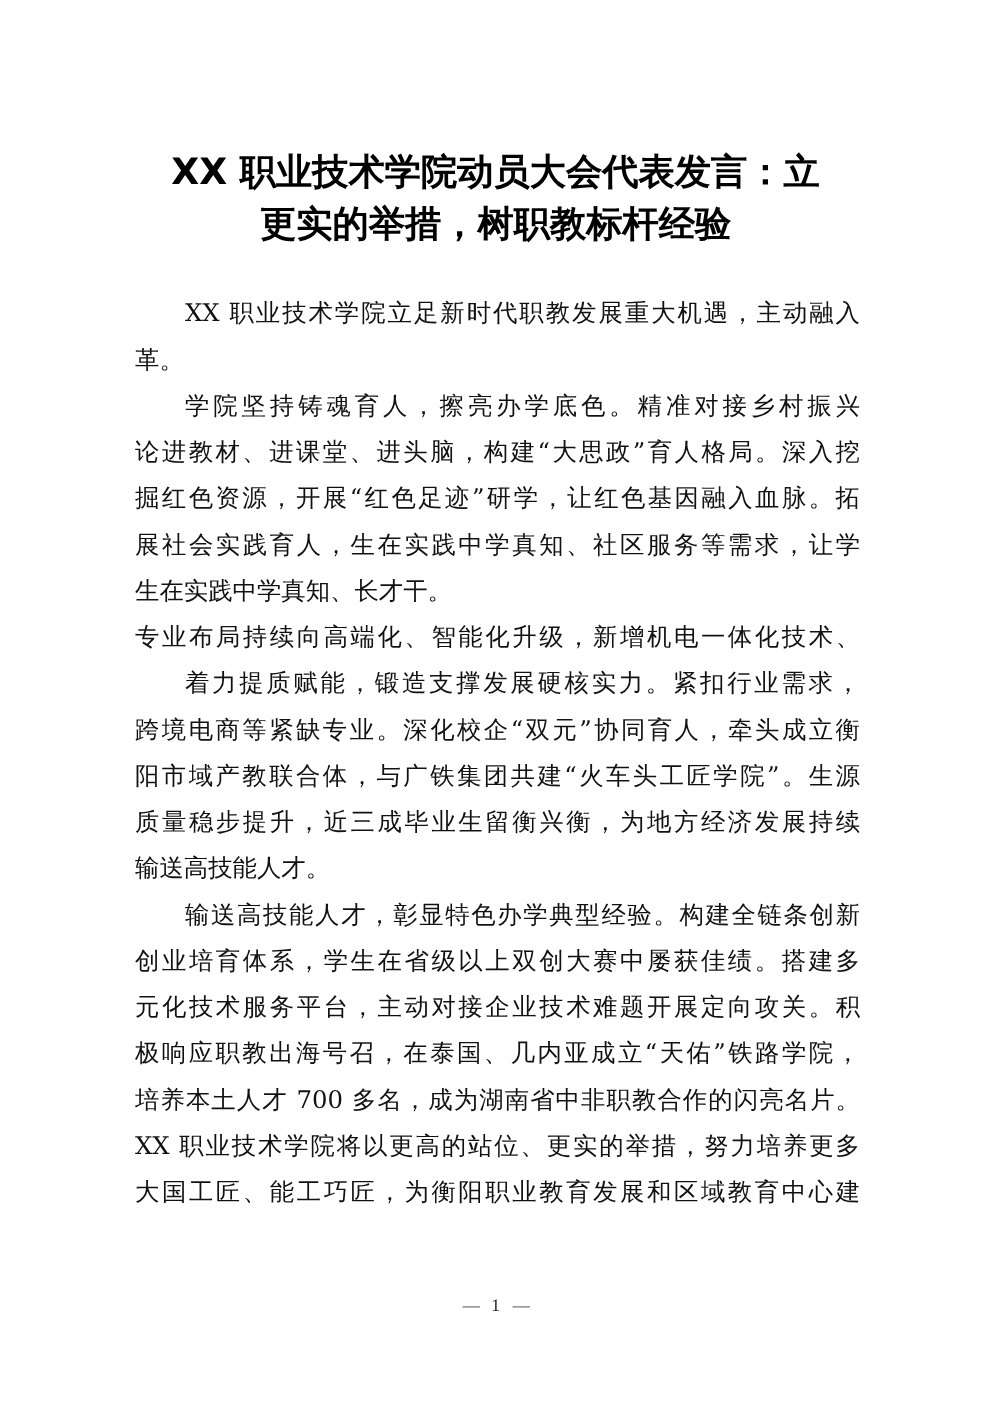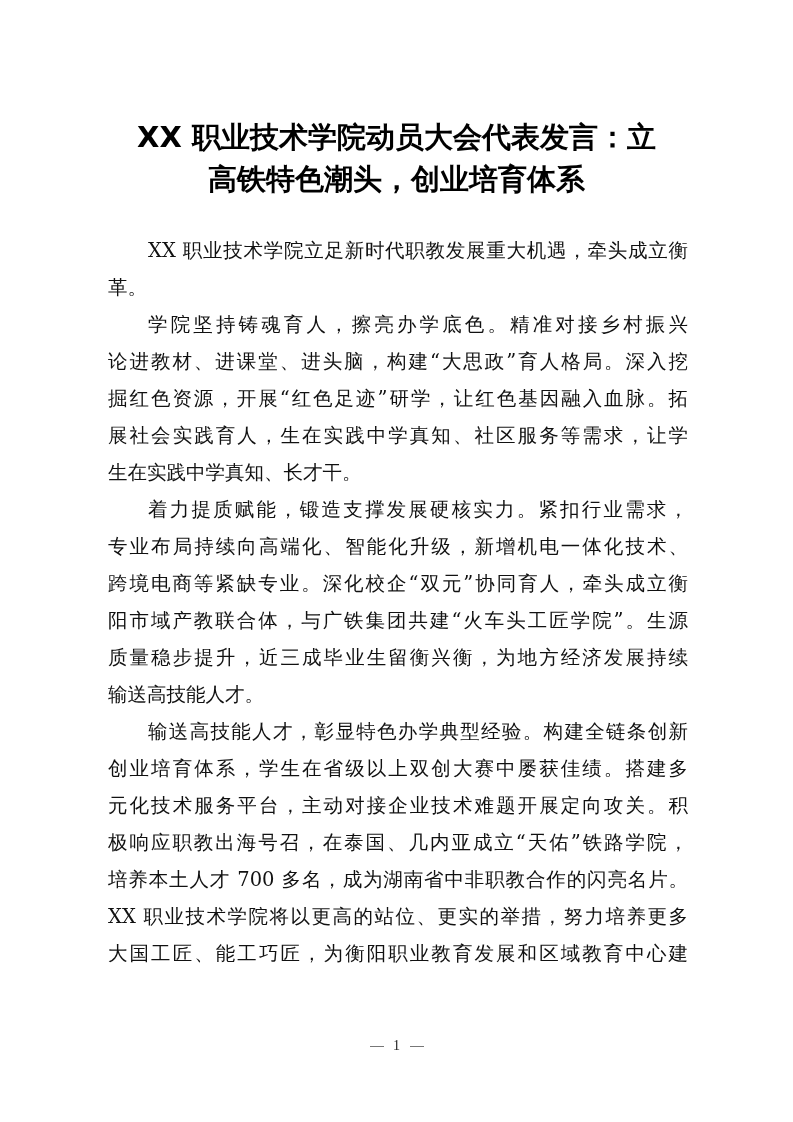--- a/index.html
+++ b/index.html
@@ -26,41 +26,41 @@
   }
   .footer .dash { display: inline-block; width: 14px; height: 1px; background: #777; vertical-align: middle; margin: 0 6px; }
 </style>
 </head>
 <body>
 
 <div class="page">
 
   <div class="title">
     <div>XX 职业技术学院动员大会代表发言：立</div>
-    <div>高铁特色潮头，创业培育体系</div>
+    <div>更实的举措，树职教标杆经验</div>
   </div>
 
   <div class="body">
 
     <div>
-      <div class="line indent">XX 职业技术学院立足新时代职教发展重大机遇，牵头成立衡</div>
+      <div class="line indent">XX 职业技术学院立足新时代职教发展重大机遇，主动融入</div>
       <div class="line last">革。</div>
     </div>
 
     <div>
       <div class="line indent">学院坚持铸魂育人，擦亮办学底色。精准对接乡村振兴</div>
       <div class="line">论进教材、进课堂、进头脑，构建“大思政”育人格局。深入挖</div>
       <div class="line">掘红色资源，开展“红色足迹”研学，让红色基因融入血脉。拓</div>
       <div class="line">展社会实践育人，生在实践中学真知、社区服务等需求，让学</div>
       <div class="line last">生在实践中学真知、长才干。</div>
     </div>
 
     <div>
+      <div class="line">专业布局持续向高端化、智能化升级，新增机电一体化技术、</div>
       <div class="line indent">着力提质赋能，锻造支撑发展硬核实力。紧扣行业需求，</div>
-      <div class="line">专业布局持续向高端化、智能化升级，新增机电一体化技术、</div>
       <div class="line">跨境电商等紧缺专业。深化校企“双元”协同育人，牵头成立衡</div>
       <div class="line">阳市域产教联合体，与广铁集团共建“火车头工匠学院”。生源</div>
       <div class="line">质量稳步提升，近三成毕业生留衡兴衡，为地方经济发展持续</div>
       <div class="line last">输送高技能人才。</div>
     </div>
 
     <div>
       <div class="line indent">输送高技能人才，彰显特色办学典型经验。构建全链条创新</div>
       <div class="line">创业培育体系，学生在省级以上双创大赛中屡获佳绩。搭建多</div>
       <div class="line">元化技术服务平台，主动对接企业技术难题开展定向攻关。积</div>

